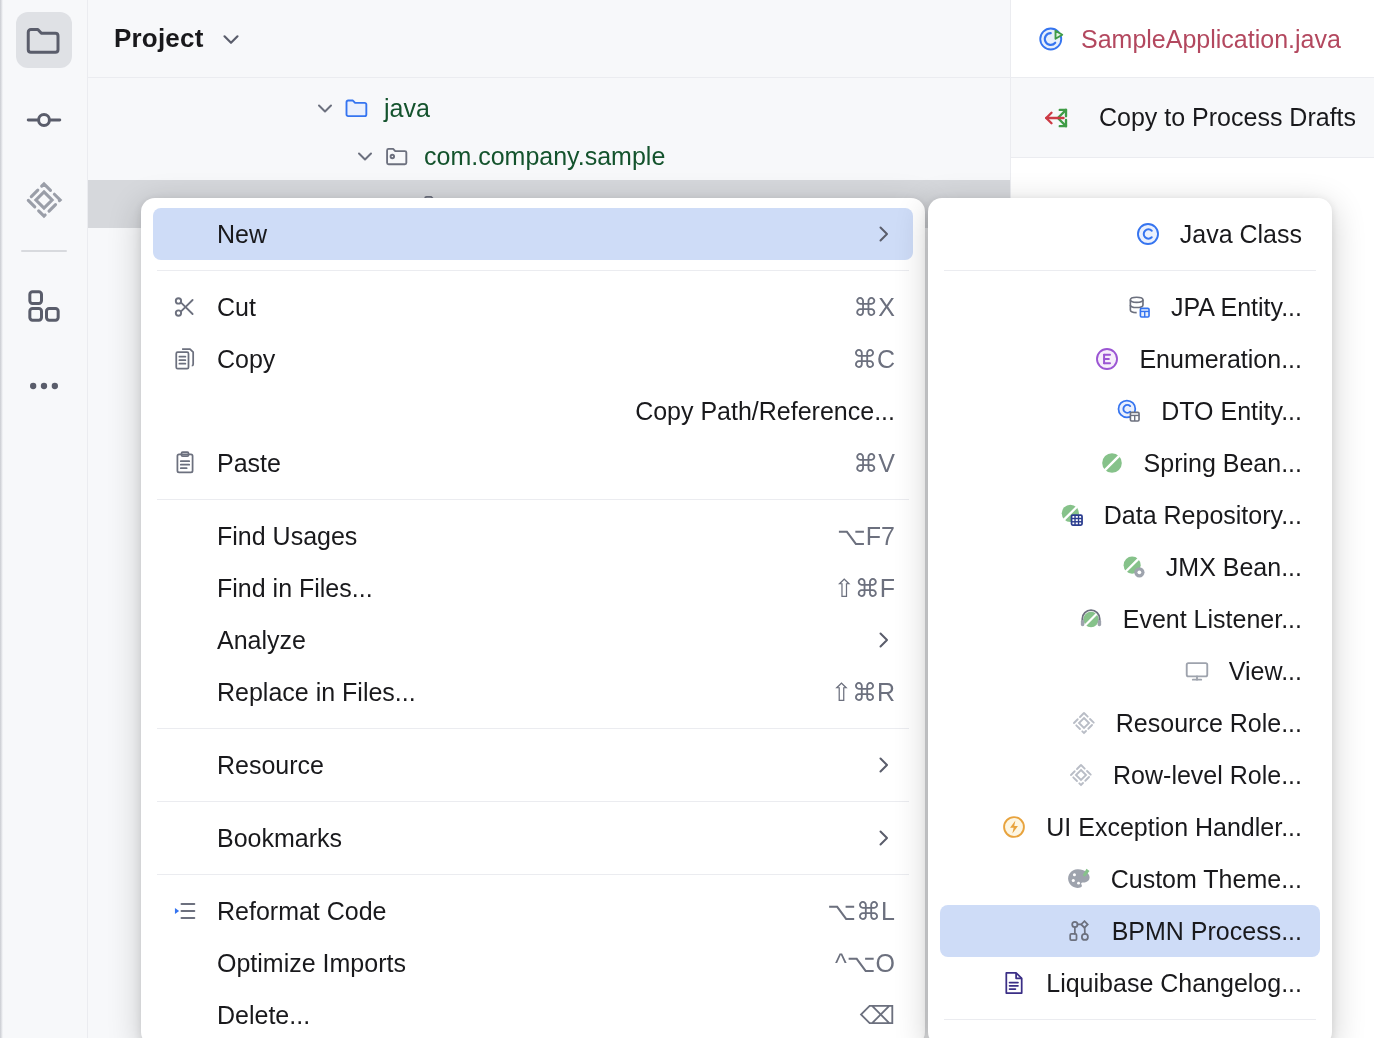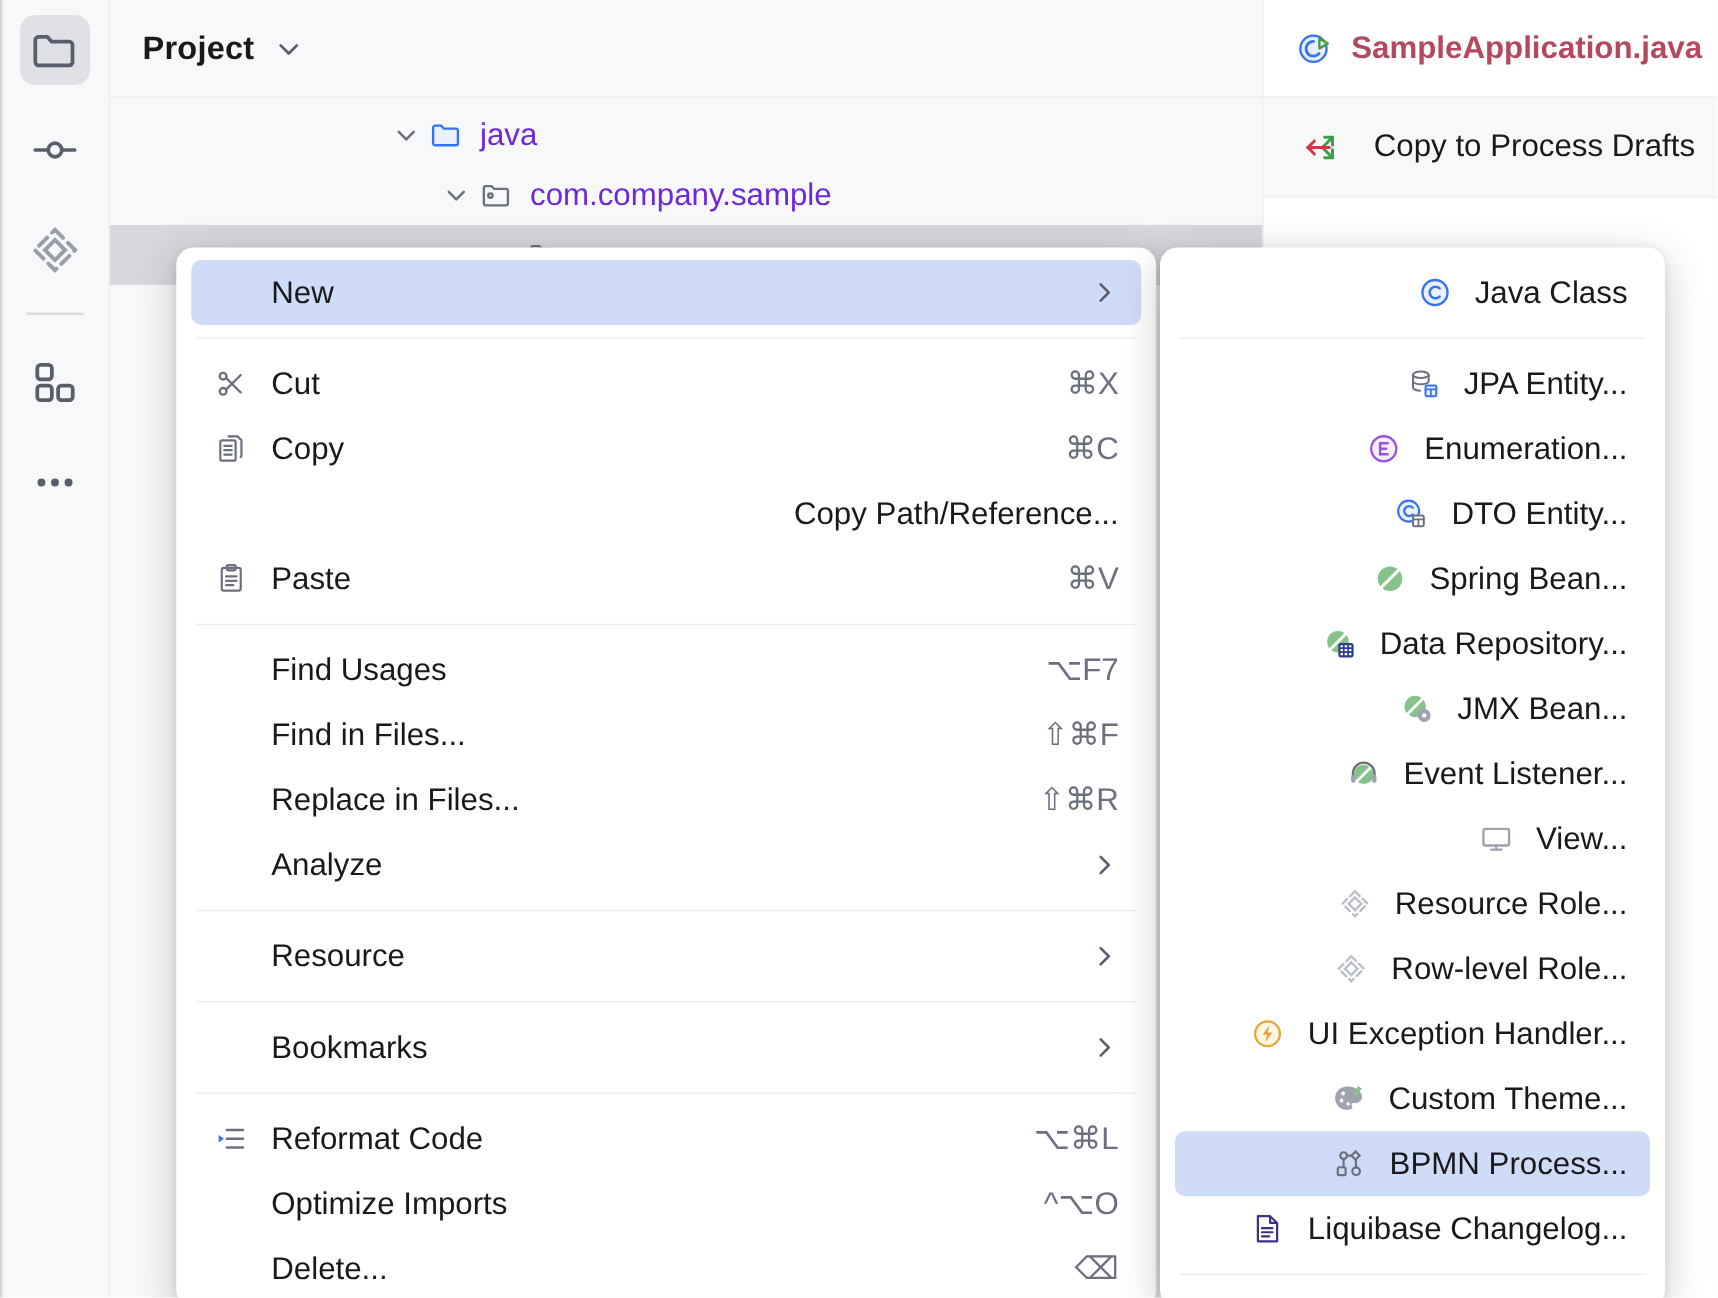--- a/index.html
+++ b/index.html
@@ -40,39 +40,39 @@
     border-bottom: 1px solid #ebecf0;
     background: #f7f8fa;
   }
   .project-title {
     font-size: 26px; font-weight: bold; color: #19191c; letter-spacing: .2px;
   }
   .project-chevron { margin-left: 14px; display: flex; align-items: center; }
 
   .tree { padding-top: 6px; }
   .tree-row {
-    height: 48px; display: flex; align-items: center; font-size: 25px; color: #6d28d9;
+    height: 48px; display: flex; align-items: center; font-size: 25px; color: #14532d;
     position: relative;
   }
   .tree-row.selected { background: #d6d8dc; }
   .tree-arrow { width: 30px; display: flex; justify-content: center; align-items: center; }
   .tree-icon { width: 34px; display: flex; justify-content: center; align-items: center; margin-right: 10px; }
   .tree-label { white-space: nowrap; }
 
   
   .editor-area {
     position: absolute; left: 1010px; top: 0; width: 364px; height: 1038px;
     background: #ffffff;
     border-left: 1px solid #ebecf0;
   }
   .editor-tabs {
     height: 78px; display: flex; align-items: center; padding-left: 26px;
     background: #ffffff; border-bottom: 1px solid #ebecf0;
   }
-  .tab { display: flex; align-items: flex-start; gap: 14px; font-weight: bold; }
+  .tab { display: flex; align-items: flex-end; gap: 14px; }
   .tab-label { font-size: 25px; color: #b3485f; white-space: nowrap; }
   .editor-toolbar {
     height: 80px; display: flex; align-items: center; padding-left: 30px; gap: 16px;
     background: #f7f8fa; border-bottom: 1px solid #ebecf0;
   }
   .toolbar-label { font-size: 25px; color: #19191c; white-space: nowrap; margin-left: 12px; }
 
   
   .menu {
     position: absolute; background: #ffffff; border-radius: 14px;
@@ -304,32 +304,32 @@
     </div>
 
     <div class="menu-item">
       <span class="mi-icon"></span>
       <span class="mi-label">Find in Files...</span>
       <span class="mi-shortcut">⇧⌘F</span>
     </div>
 
     <div class="menu-item">
       <span class="mi-icon"></span>
-      <span class="mi-label">Replace in Files...</span>
-      <span class="mi-shortcut">⇧⌘R</span>
-    </div>
-
-    <div class="menu-item">
-      <span class="mi-icon"></span>
       <span class="mi-label">Analyze</span>
       <span class="mi-arrow">
         <svg width="24" height="24" viewBox="0 0 24 24" fill="none" stroke="#5a5d6b" stroke-width="2" stroke-linecap="round" stroke-linejoin="round">
             <polyline points="9.5 5.5 16 12 9.5 18.5"></polyline>
           </svg>
       </span>
+    </div>
+
+    <div class="menu-item">
+      <span class="mi-icon"></span>
+      <span class="mi-label">Replace in Files...</span>
+      <span class="mi-shortcut">⇧⌘R</span>
     </div>
 
     <div class="menu-sep"></div>
 
     <div class="menu-item">
       <span class="mi-icon"></span>
       <span class="mi-label">Resource</span>
       <span class="mi-arrow">
         <svg width="24" height="24" viewBox="0 0 24 24" fill="none" stroke="#5a5d6b" stroke-width="2" stroke-linecap="round" stroke-linejoin="round">
             <polyline points="9.5 5.5 16 12 9.5 18.5"></polyline>

